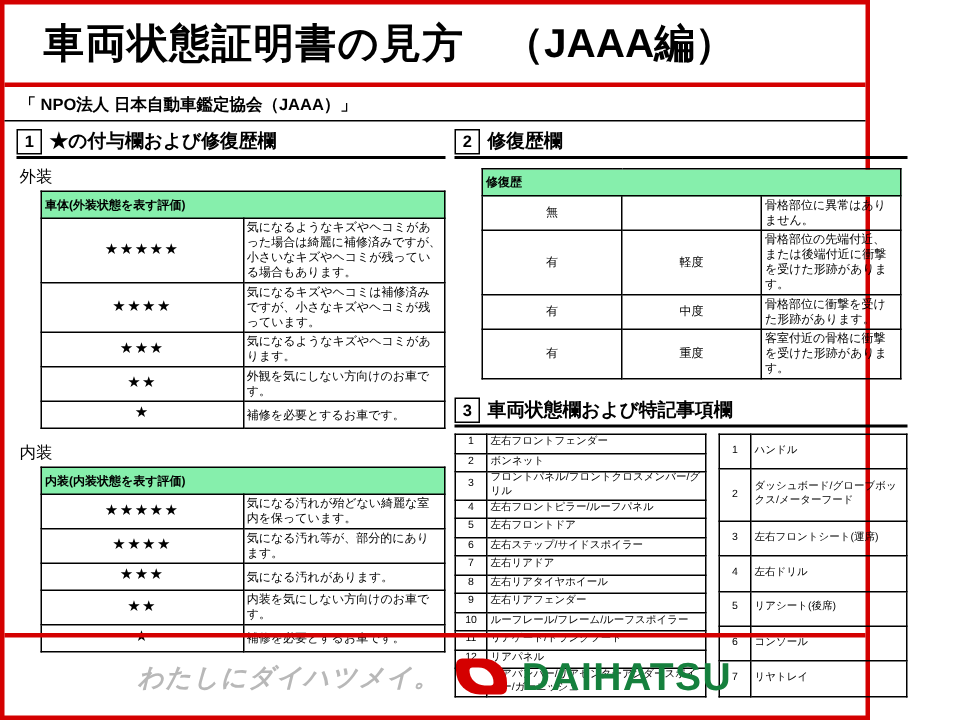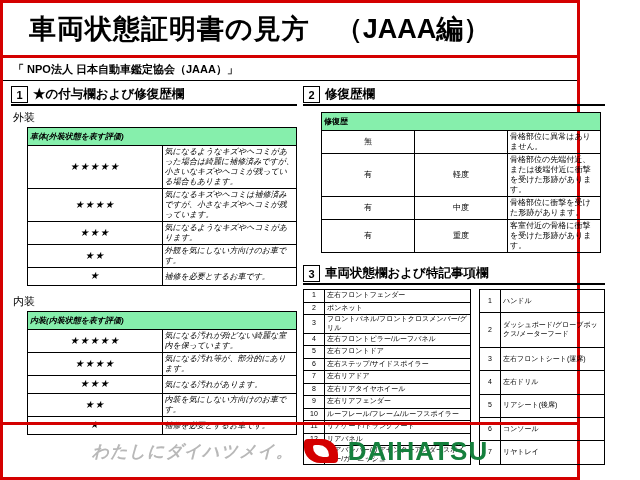--- a/index.html
+++ b/index.html
@@ -95,21 +95,21 @@
     text-align:left;
     font-size:8px;
   }
   .stars{
     width:78px;
     text-align:center;
     letter-spacing:1px;
     font-size:10px;
     white-space:nowrap;
   }
-  .rate-tbl{margin-left:16px;width:270px;font-style:italic;}
+  .rate-tbl{margin-left:16px;width:270px;}
   .rate-tbl td{height:15px;}
   
   .rep-wrap{margin-left:18px;width:280px;margin-top:6px;}
   .rep-tbl td{height:15px;}
   .rep-sym{width:16px;text-align:center;}
   .rep-lvl{width:28px;text-align:center;}
   
   .parts{
     display:flex;
     gap:8px;

